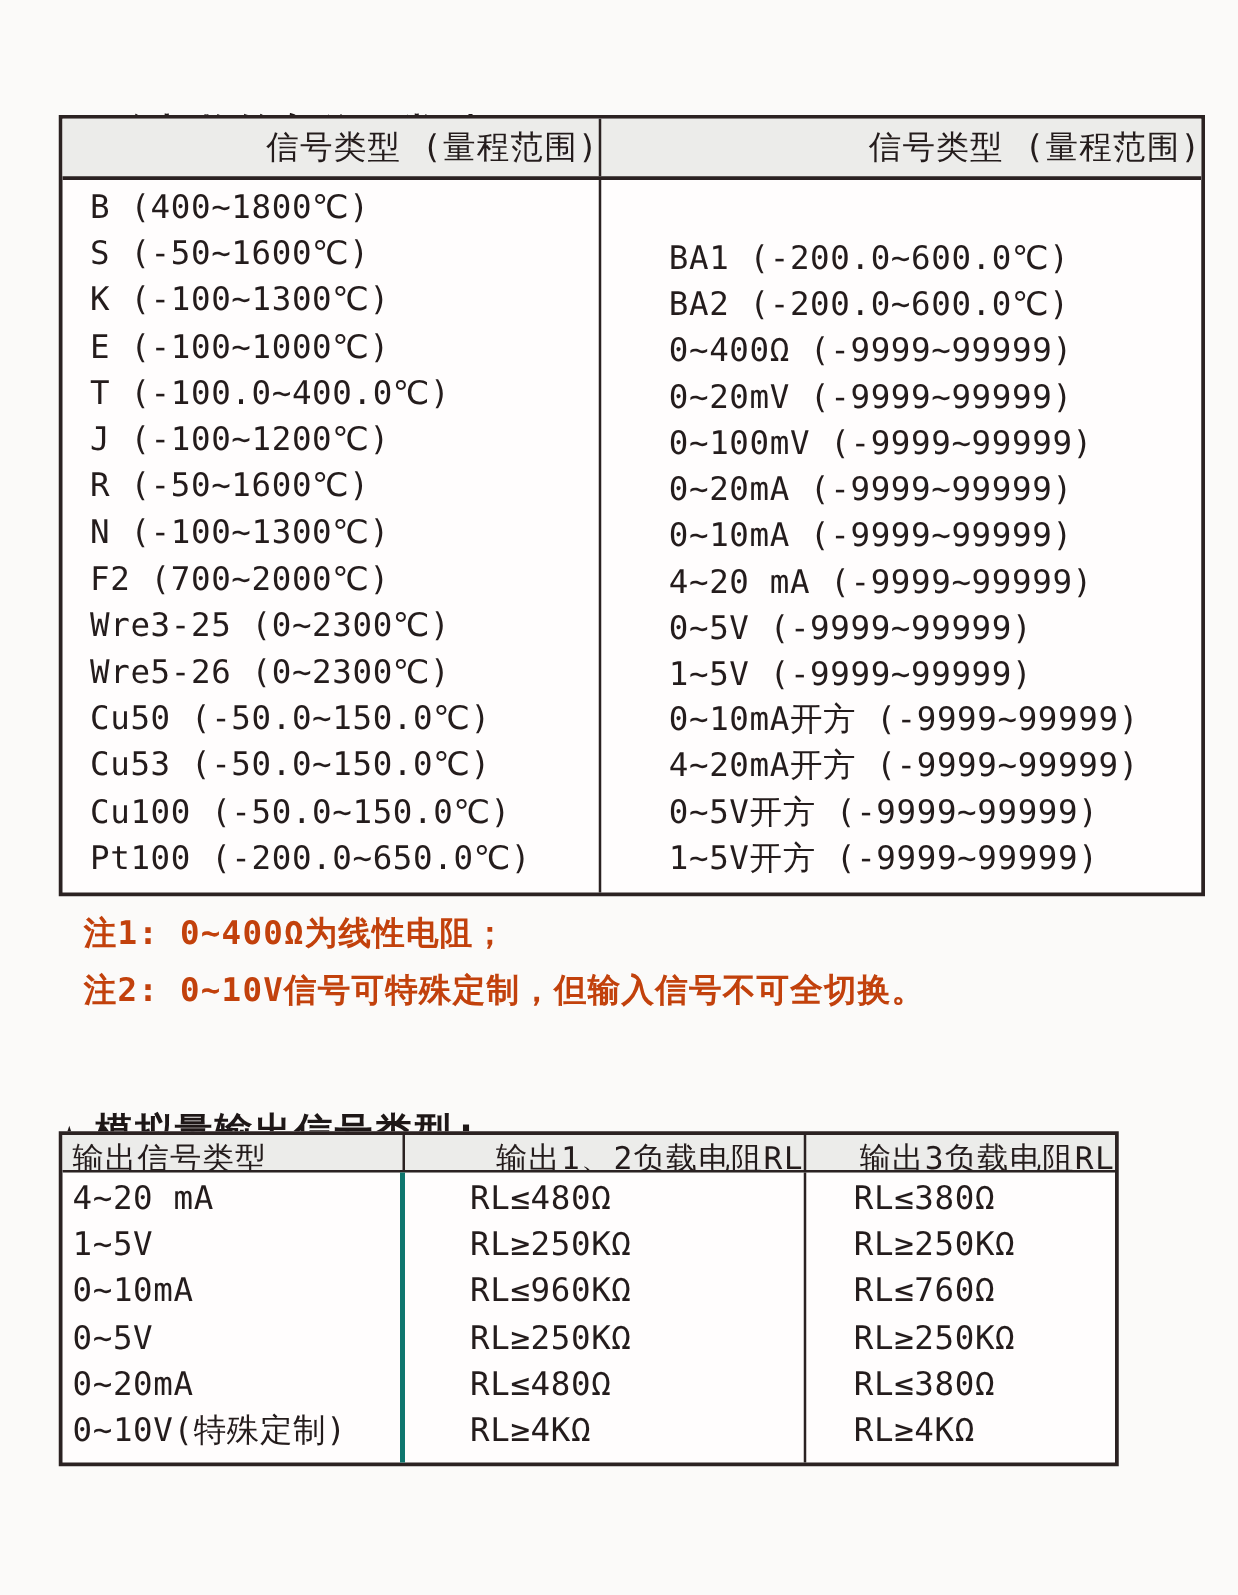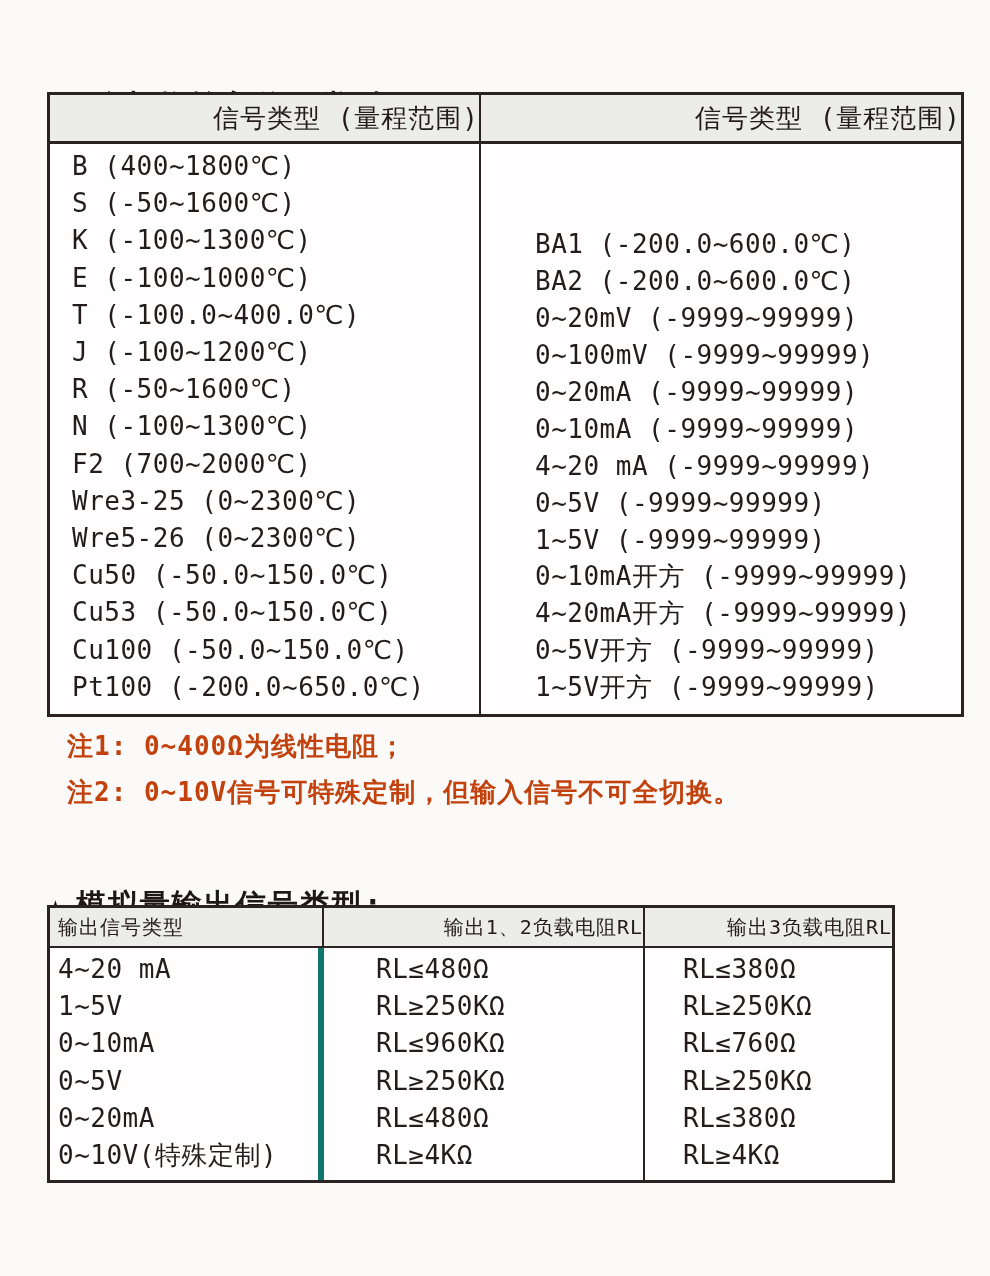--- a/index.html
+++ b/index.html
@@ -69,26 +69,26 @@
     letter-spacing:1px;
     white-space:nowrap;
     color:#c2410c;
   }
   #note1 { top:729px; }
   #note2 { top:775px; }
 
   
   #table2 { left:47px; top:905px; width:848px; }
   #table2 .thead { border-bottom:2px solid #2b2222; }
-  #table2 .th { font-size:20px; line-height:38px; height:38px; }
+  #table2 .th { font-size:25px; line-height:38px; height:28px; }
   #table2 .th-c1 { width:274px; border-right:2px solid #2b2222; text-align:left; padding-left:8px; }
   #table2 .th-c2 { width:321px; border-right:2px solid #2b2222; }
   #table2 .th-c3 { flex:1; }
   #table2 .col { box-sizing:border-box; padding:3px 0 6px 0; }
-  #table2 .col-1 { width:274px; border-right:6px solid #0f766e; padding-left:8px; }
+  #table2 .col-1 { width:274px; border-right:4px solid #0f766e; padding-left:8px; }
   #table2 .col-2 { width:321px; border-right:2px solid #2b2222; padding-left:52px; }
   #table2 .col-3 { flex:1; padding-left:38px; }
   #table2 .sig-row { line-height:37.2px; }
 </style>
 </head>
 <body>
 
 <div id="sec1-title" class="sec-title">
   <span class="star">★</span><span>全切换输入信号类型:</span>
 </div>
@@ -112,20 +112,21 @@
       <div class="sig-row">Wre3-25 (0~2300℃)</div>
       <div class="sig-row">Wre5-26 (0~2300℃)</div>
       <div class="sig-row">Cu50 (-50.0~150.0℃)</div>
       <div class="sig-row">Cu53 (-50.0~150.0℃)</div>
       <div class="sig-row">Cu100 (-50.0~150.0℃)</div>
       <div class="sig-row">Pt100 (-200.0~650.0℃)</div>
     </div>
     <div class="col-right">
       <div class="sig-row">BA1 (-200.0~600.0℃)</div>
       <div class="sig-row">BA2 (-200.0~600.0℃)</div>
+      <div class="sig-row">0~400Ω (-9999~99999)</div>
       <div class="sig-row">0~20mV (-9999~99999)</div>
       <div class="sig-row">0~100mV (-9999~99999)</div>
       <div class="sig-row">0~20mA (-9999~99999)</div>
       <div class="sig-row">0~10mA (-9999~99999)</div>
       <div class="sig-row">4~20 mA (-9999~99999)</div>
       <div class="sig-row">0~5V (-9999~99999)</div>
       <div class="sig-row">1~5V (-9999~99999)</div>
       <div class="sig-row">0~10mA开方 (-9999~99999)</div>
       <div class="sig-row">4~20mA开方 (-9999~99999)</div>
       <div class="sig-row">0~5V开方 (-9999~99999)</div>

